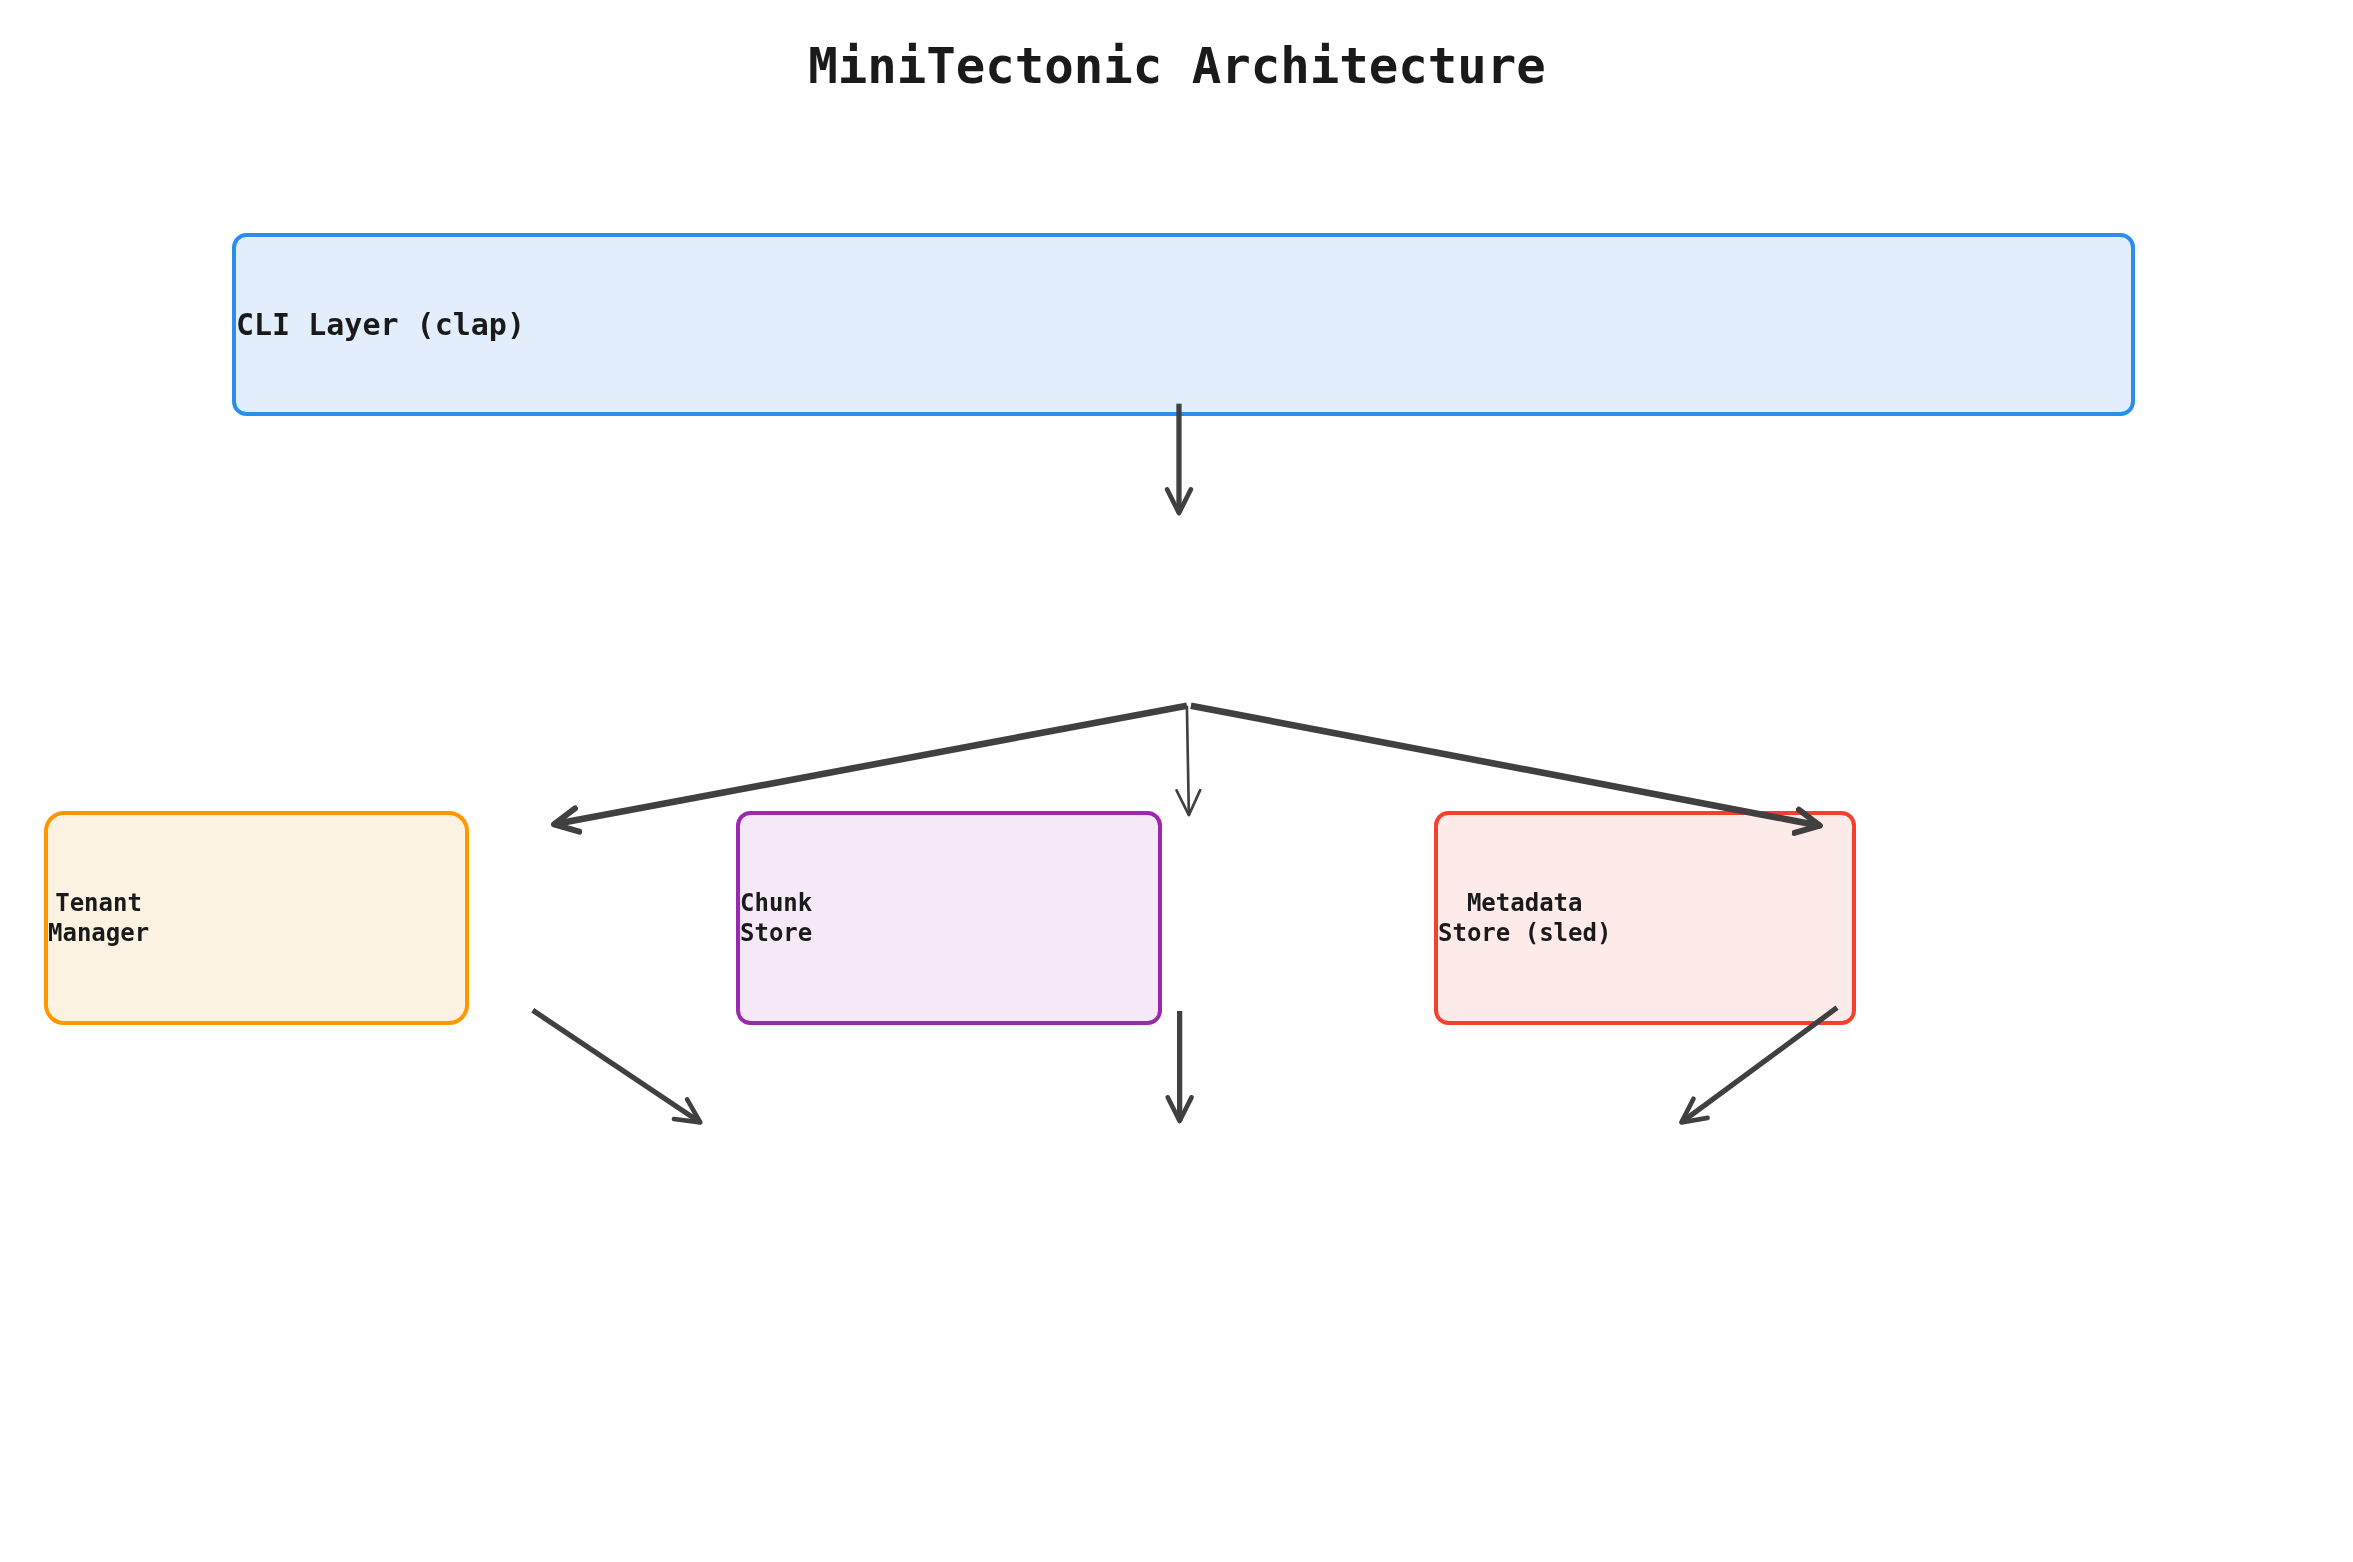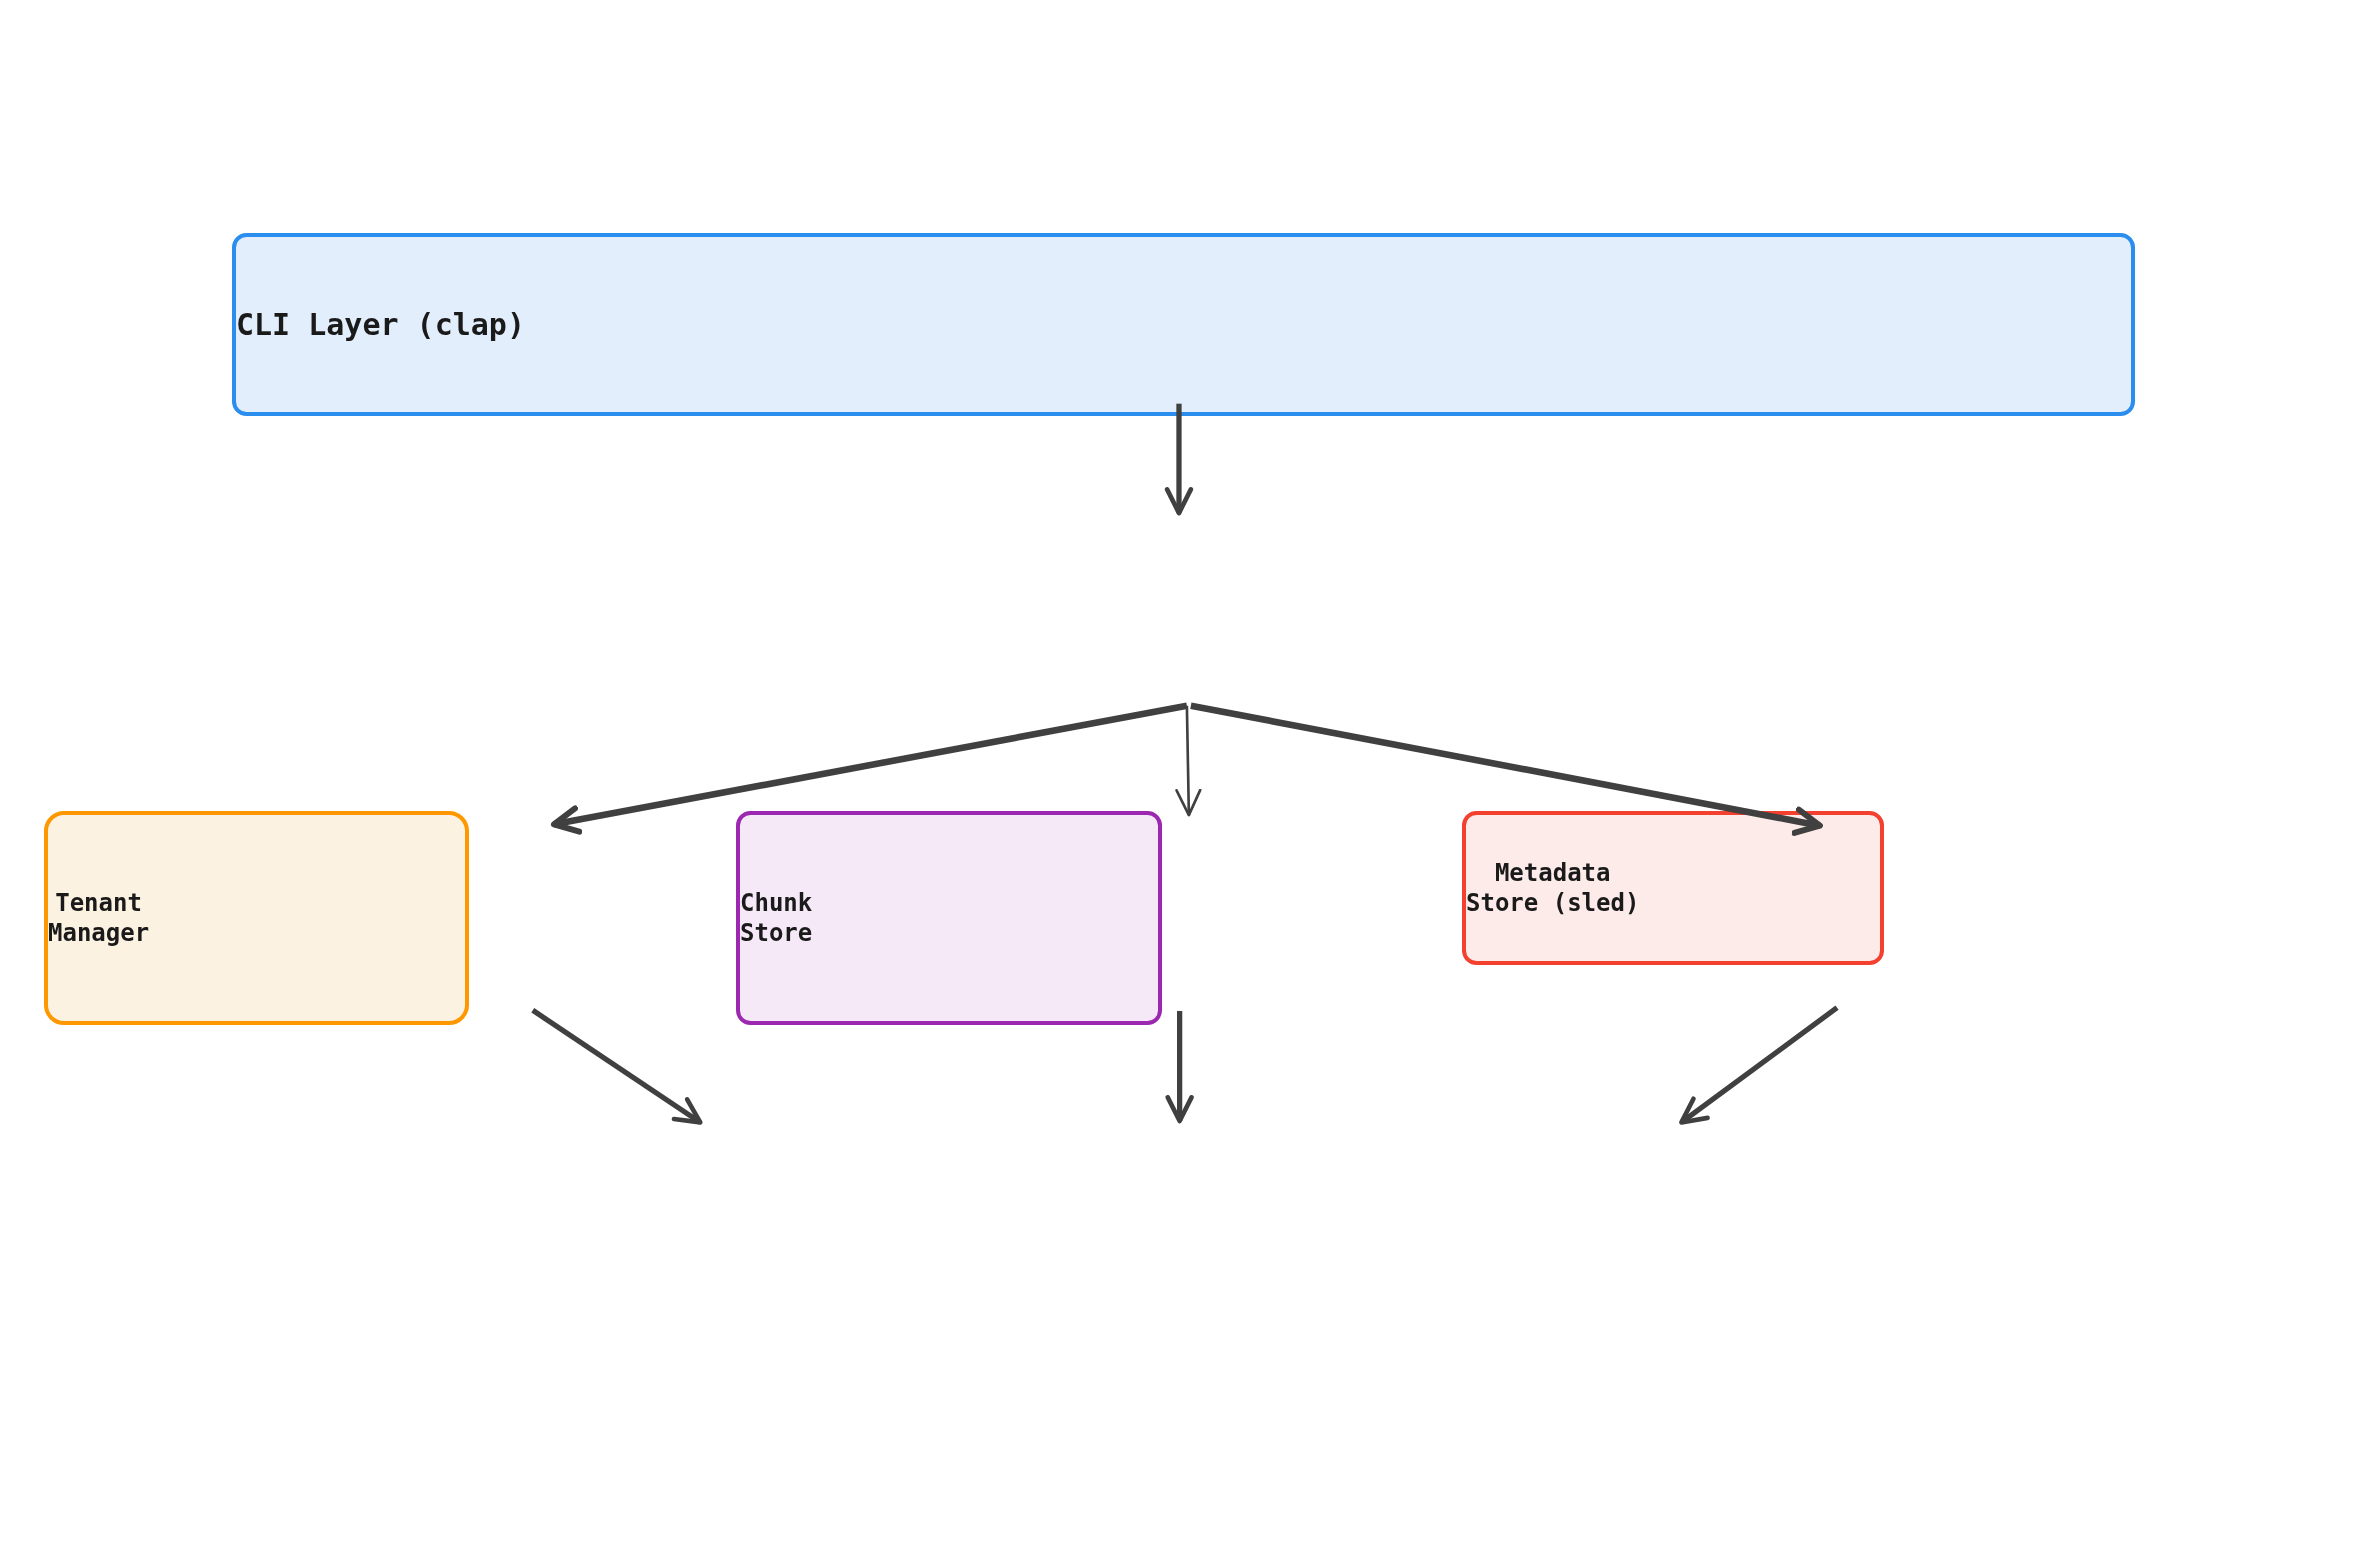--- a/index.html
+++ b/index.html
@@ -44,21 +44,21 @@
   .label-sm {
     font-size: 24px;
     font-weight: bold;
     line-height: 1.25;
     white-space: pre-line;
   }
   #box-cli        { left: 232px;  top: 233px;  width: 1903px; height: 183px; }
   #box-coordinator{ left: 578px;  top: 505px;  width: 1222px; height: 218px; }
   #box-tenant     { left: 44px;   top: 811px; width: 425px;  height: 214px; }
   #box-chunk      { left: 736px; top: 811px; width: 426px;  height: 214px; }
-  #box-metadata   { left: 1434px; top: 811px; width: 422px;  height: 154px; margin-left: 28px; }
+  #box-metadata   { left: 1434px; top: 811px; width: 422px;  height: 214px; }
   #box-storage    { left: 232px;  top: 1116px; width: 1903px; height: 257px; display: block; }
   .storage-title {
     position: absolute;
     top: 37px;
     left: 0;
     right: 0;
     text-align: center;
     font-size: 30px;
     font-weight: bold;
   }
@@ -80,20 +80,21 @@
     pointer-events: none;
   }
   #arrows line { stroke: var(--arrow-color, #404040); fill: none; }
   #arrows marker path { stroke: var(--arrow-color, #404040); fill: none; }
 </style>
 </head>
 <body>
 
 <div id="canvas">
 
+  <div class="page-title">MiniTectonic Architecture</div>
 
   <div class="box" id="box-cli" style="border-color: rgb(43, 141, 238); background: rgb(226, 238, 251);">
     <span class="label-lg">CLI Layer (clap)</span>
   </div>
 
 
   <div class="box" id="box-tenant" style="border-color: rgb(255, 152, 0); background: rgb(252, 242, 225); border-radius: 20px;">
     <span class="label-sm">Tenant
 Manager</span>
   </div>

